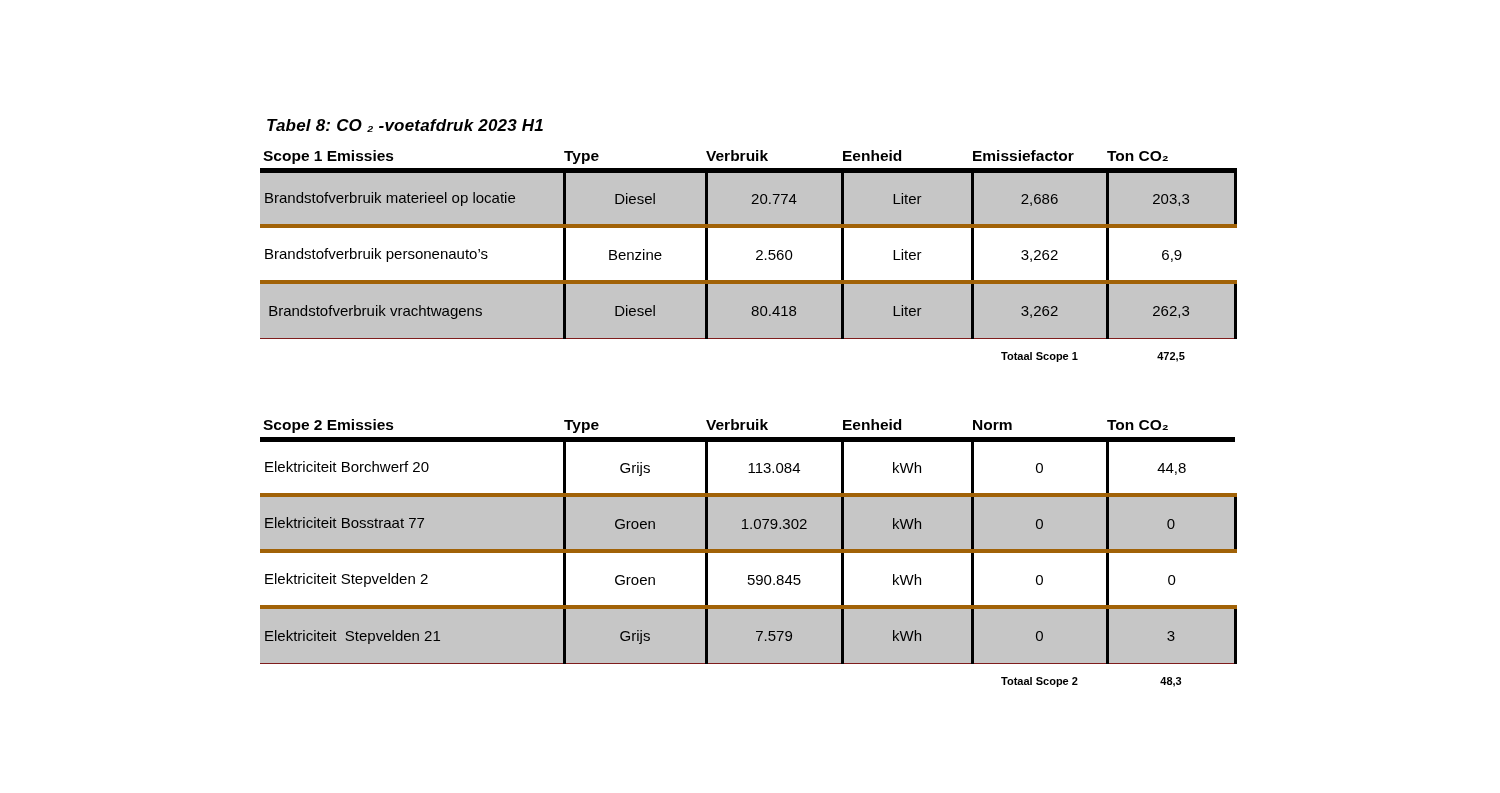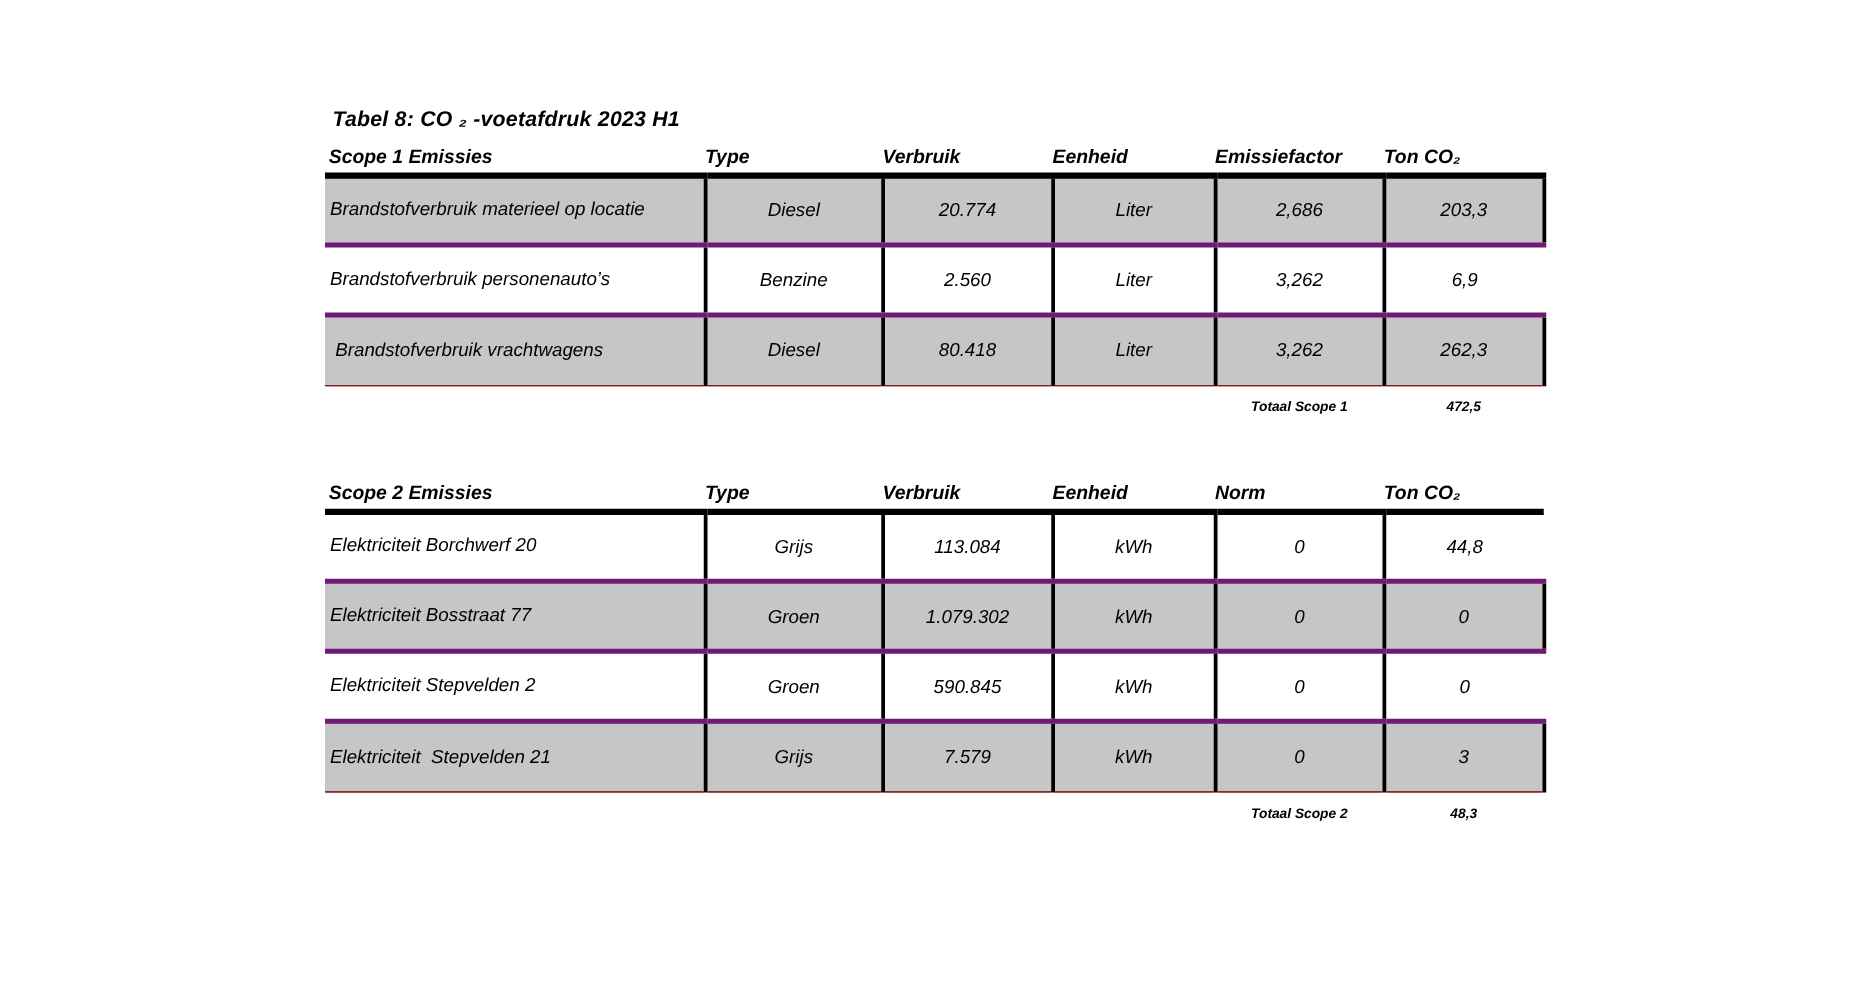--- a/index.html
+++ b/index.html
@@ -17,20 +17,21 @@
     width: 977px;
   }
   .doc-title {
     font-size: 17px;
     font-weight: bold;
     font-style: italic;
     letter-spacing: 0.2px;
     padding-left: 6px;
     margin-bottom: 7px;
     white-space: pre;
+    margin-top: 30px;
   }
   table {
     border-collapse: collapse;
     table-layout: fixed;
     width: 975px;
   }
   th {
     font-size: 15.5px;
     font-weight: bold;
     text-align: left;
@@ -42,21 +43,21 @@
   }
   th.first {
     text-align: left;
     padding-left: 3px;
   }
   tbody td {
     font-size: 15px;
     text-align: center;
     vertical-align: middle;
     height: 56px;
-    border-bottom: 4px solid #701a75;
+    border-bottom: 4px solid #a16207;
   }
   tbody tr:last-child td { border-bottom: 1px solid #7f1d1d; }
   tbody td + td { border-left: 3px solid #000; }
   tbody tr.shaded td { background: #c6c6c6; }
   tbody tr.shaded td:last-child { border-right: 3px solid #000; }
   tbody td.first {
     text-align: left;
     padding-left: 4px;
     padding-right: 10px;
     white-space: pre-wrap;
@@ -64,21 +65,21 @@
   }
   tfoot td {
     border: none;
     height: 34px;
     font-size: 11px;
     font-weight: bold;
     text-align: center;
     vertical-align: middle;
     padding-top: 2px;
   }
-  .table-block { margin-bottom: 0; font-style: italic; }
+  .table-block { margin-bottom: 0; }
   .table-block + .table-block { margin-top: 40px; }
 </style>
 </head>
 <body>
 
 <div class="doc">
   <div class="doc-title">Tabel 8: CO ₂ -voetafdruk 2023 H1</div>
 
   <div class="table-block">
     <table>

